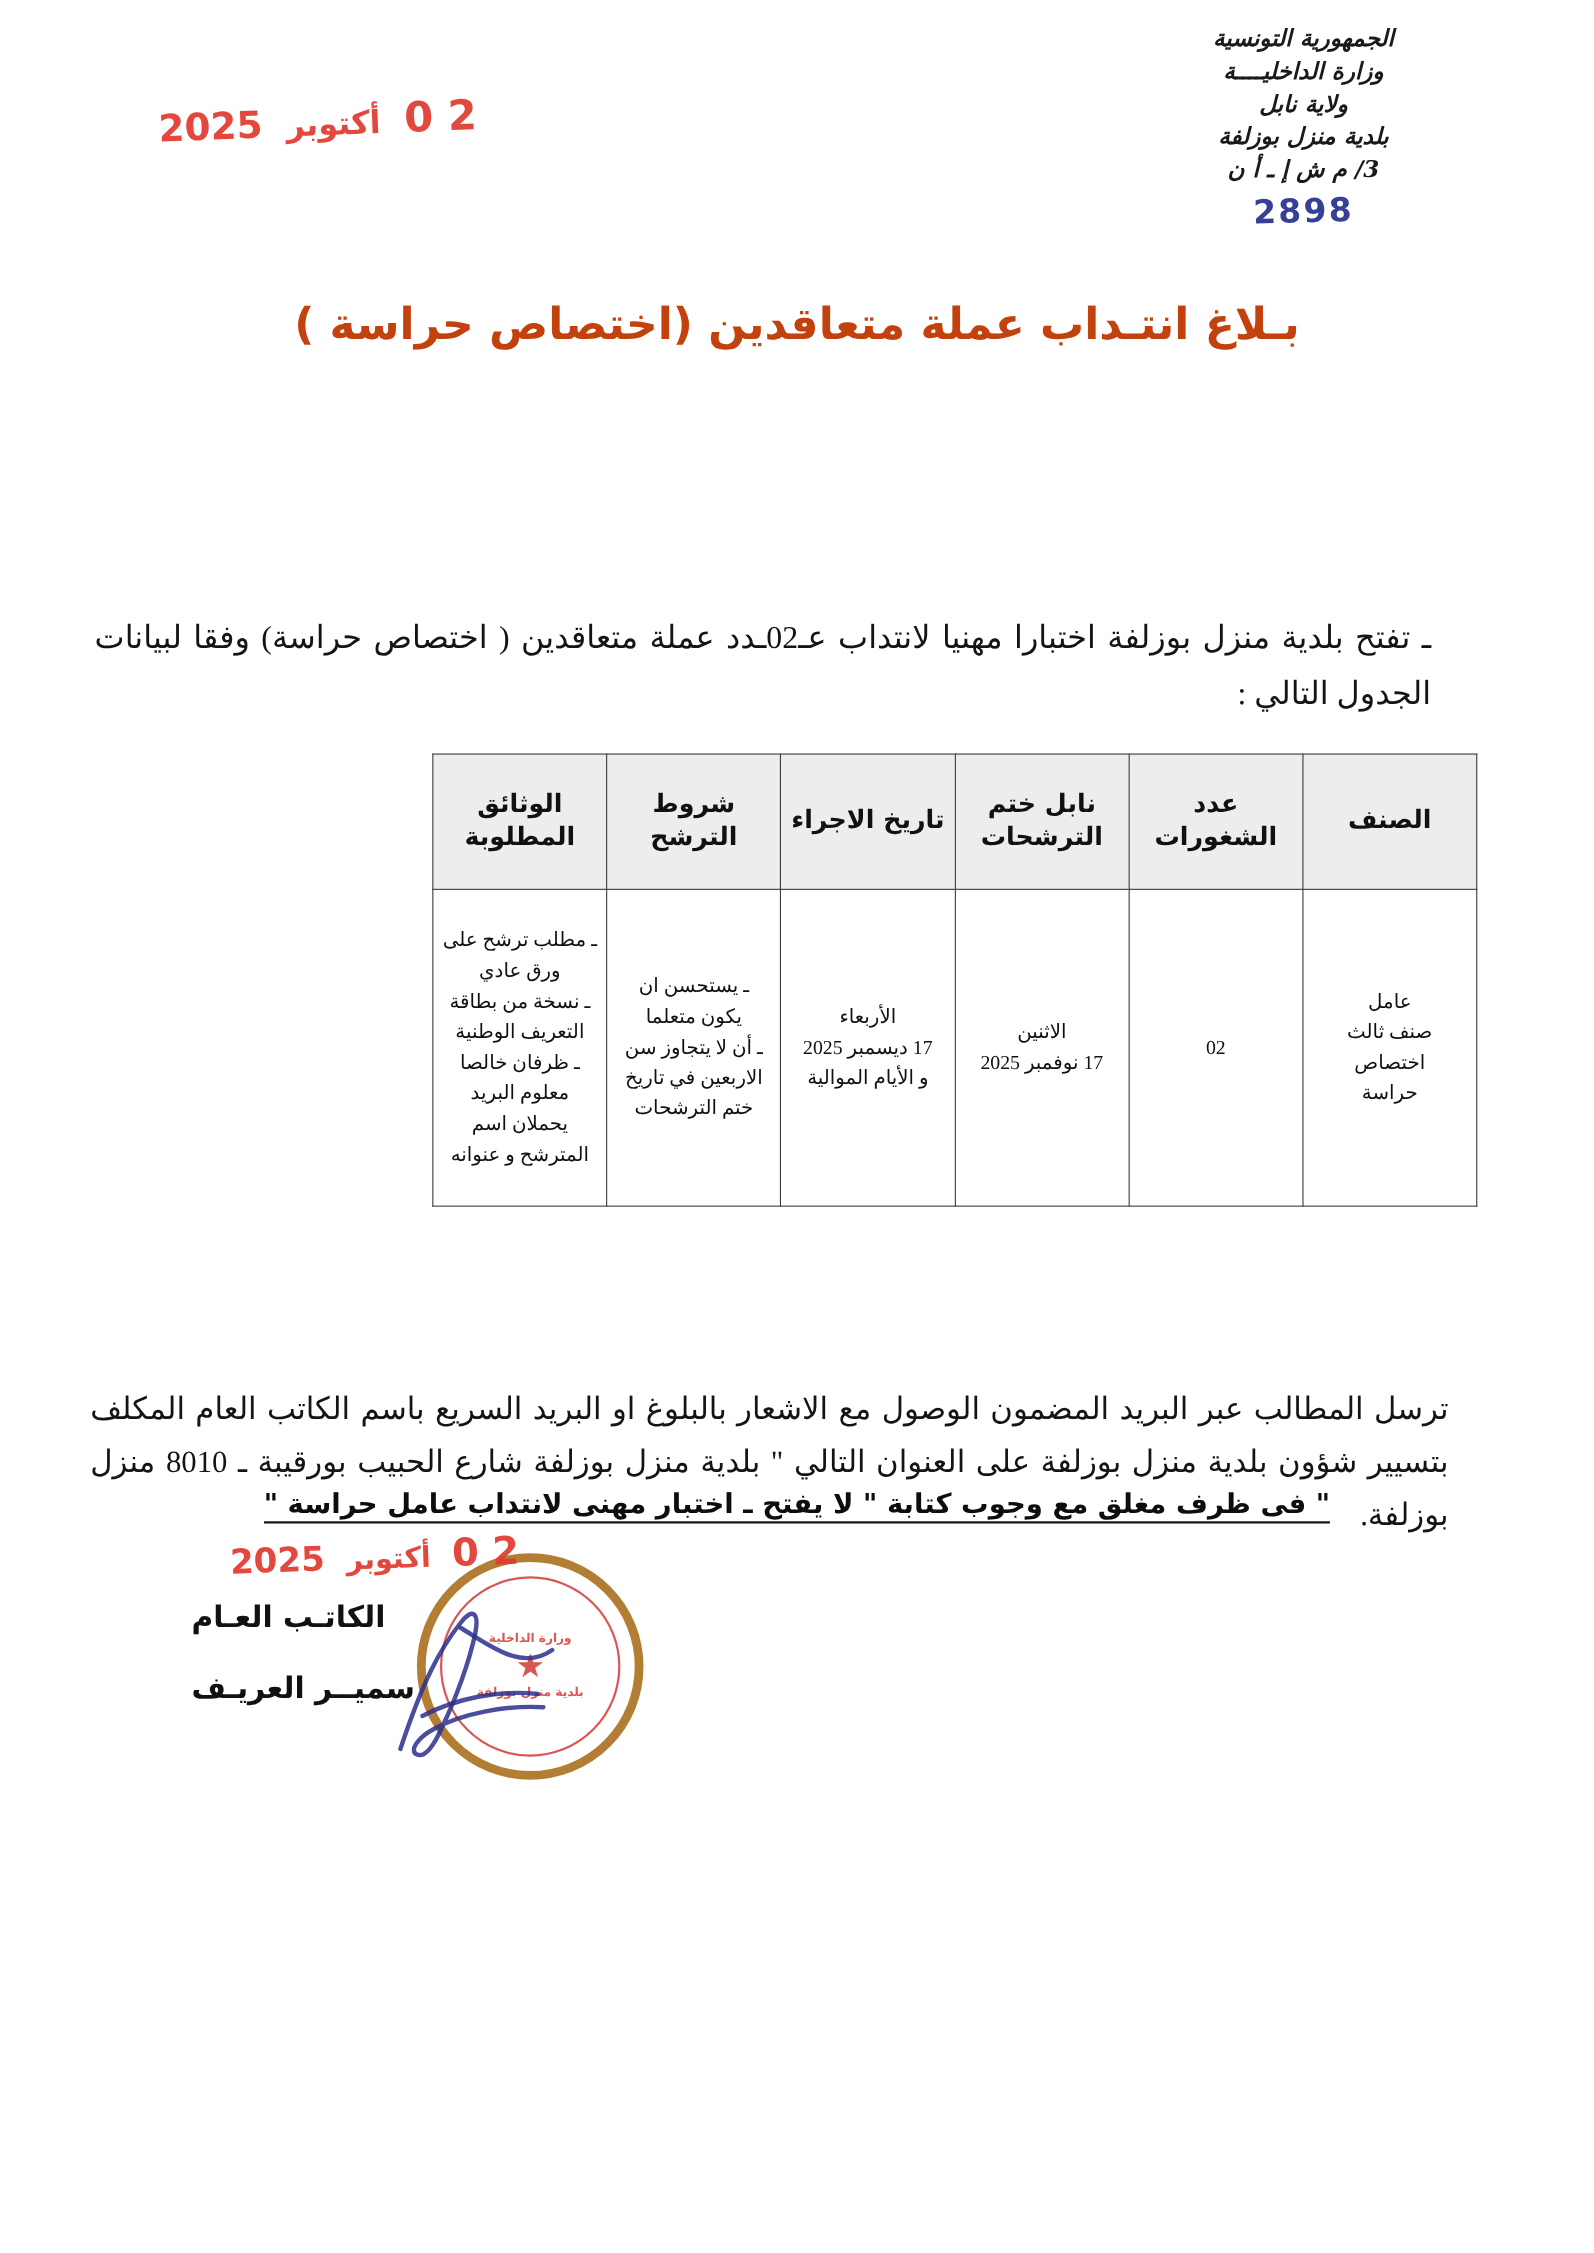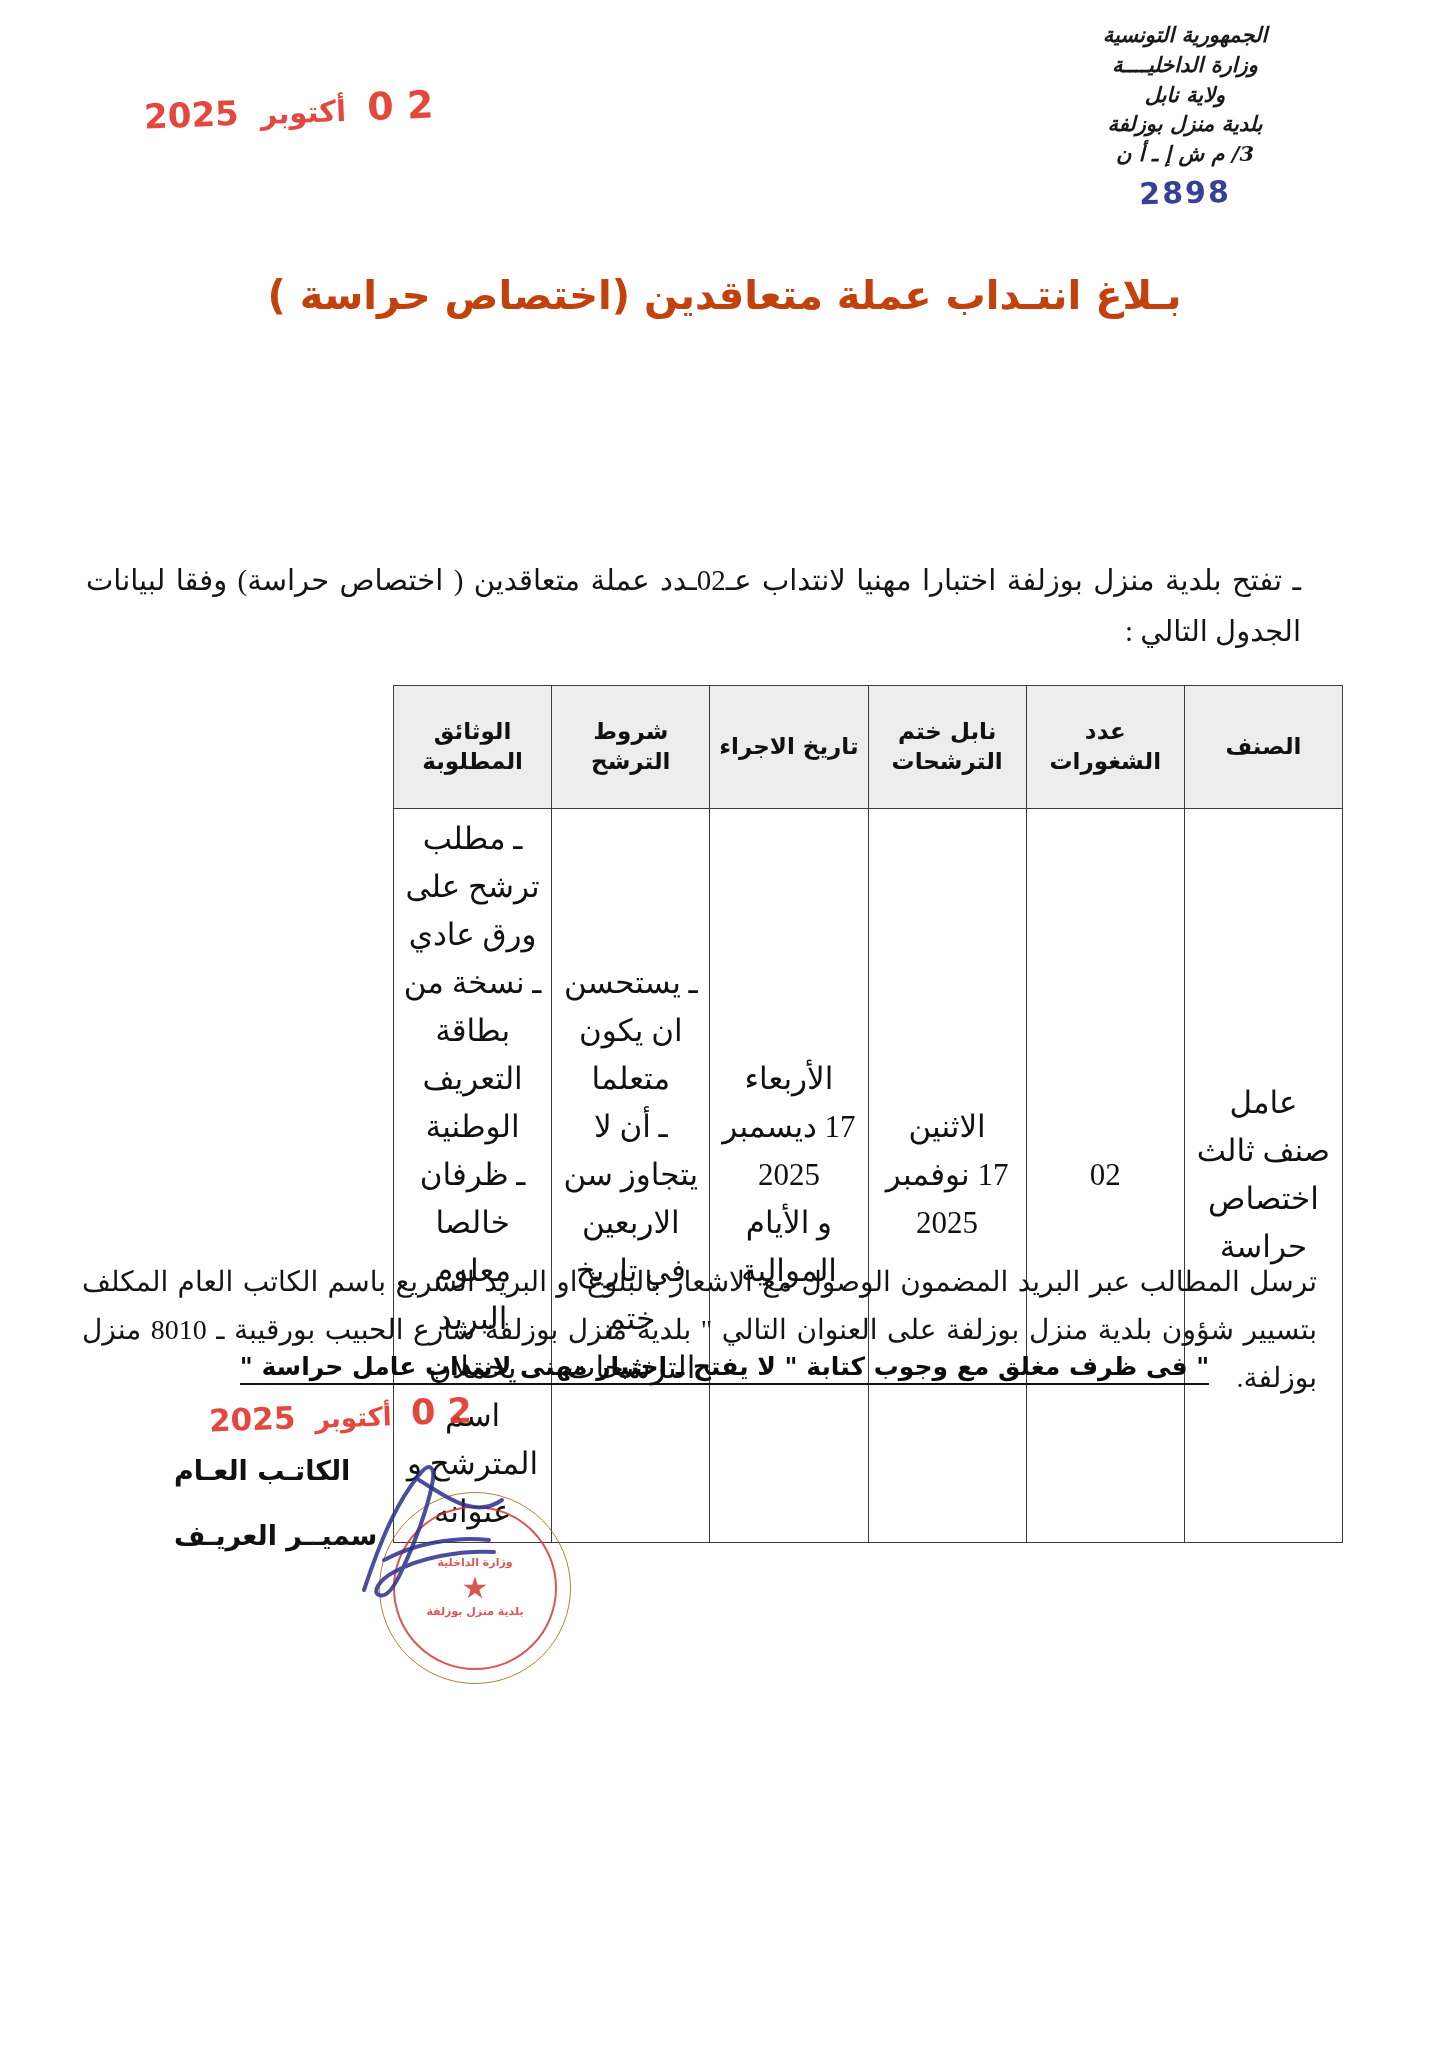--- a/index.html
+++ b/index.html
@@ -141,21 +141,21 @@
   table.main thead th {
     background: #ededed;
     font-family: "DejaVu Sans", "Liberation Sans", sans-serif;
     font-weight: bold;
     font-size: 23px;
     line-height: 1.3;
     height: 110px;
   }
   table.main tbody td {
     background: #ffffff;
-    font-size: 31px;
+    font-size: 18px;
     line-height: 1.55;
     height: 275px;
   }
   td.c-cat   { width: 118px; }
   td.c-count { width: 107px; font-family: "Liberation Serif", serif; font-size: 27px; }
   td.c-close { width: 160px; }
   td.c-proc  { width: 177px; }
   td.c-cond  { width: 218px; }
   td.c-docs  { width: 170px; }
   .cellline { display: block; }
@@ -209,25 +209,25 @@
     font-family: "DejaVu Sans", "Liberation Sans", sans-serif;
     font-weight: bold;
     font-size: 27px;
     letter-spacing: 1px;
     color: #111;
   }
 
   
   .seal {
     position: absolute;
-    top: 1492px;
+    top: 1412px;
     left: 355px;
     width: 190px;
     height: 190px;
-    border: 1px solid #a16207;
+    border: 8px solid #a16207;
     border-radius: 50%;
     opacity: 0.82;
     z-index: 4;
   }
   .seal:after {
     content: "";
     position: absolute;
     top: 13px; left: 13px; right: 13px; bottom: 13px;
     border: 2.5px solid #d2322d;
     border-radius: 50%;

